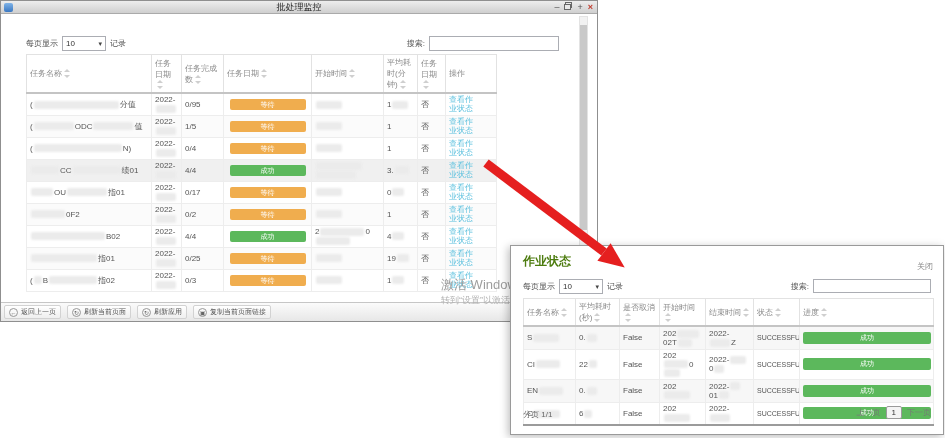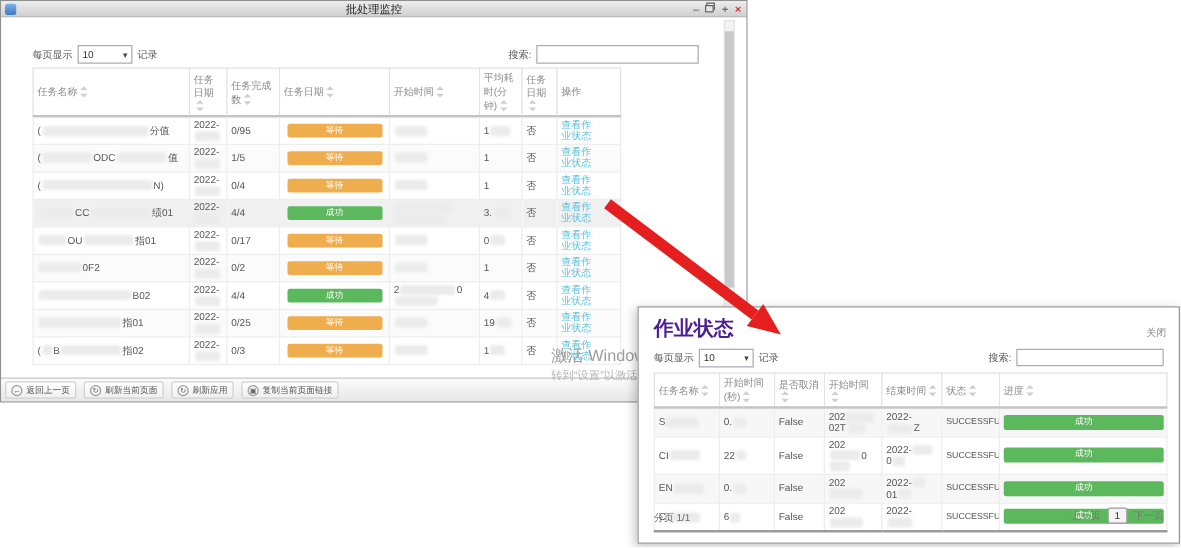--- a/index.html
+++ b/index.html
@@ -64,21 +64,21 @@
     background:linear-gradient(#fbfbfb,#e7e7e7); border-top:1px solid #c6c6c6;
     display:flex; align-items:center; gap:6px; padding:0 3px; }
   .tb-btn { display:inline-flex; align-items:center; gap:3px; border:1px solid #d2d2d2; border-radius:2px;
     background:linear-gradient(#fff,#efefef); padding:1px 4px; font-size:7px; color:#555; cursor:pointer; }
   .tb-ico { display:inline-block; width:9px; height:9px; border:1px solid #999; border-radius:50%;
     font-size:6px; line-height:8px; text-align:center; color:#666; }
 
   
   .popup { position:absolute; left:510px; top:245px; width:434px; height:190px; background:#fff;
     border:1px solid #9a9a9a; z-index:10; box-shadow:-2px 2px 8px rgba(0,0,0,0.25); }
-  .popup-title { position:absolute; left:12px; top:7px; font-size:16px; font-weight:bold; color:#4c1d95; }
+  .popup-title { position:absolute; left:12px; top:7px; font-size:12px; font-weight:bold; color:#4d7c0f; }
   .popup-close { position:absolute; right:10px; top:15px; font-size:8px; color:#888; cursor:pointer; }
   .popup .topbar2 { position:absolute; top:33px; left:12px; right:12px; height:15px; font-size:8px; color:#555; }
   .popup .searchbar input { width:118px; height:14px; }
   .pop-grid { position:absolute; left:12px; top:52px; width:410px; }
   .pop-grid th { height:26px; border:1px solid #e6e6e6; border-bottom:2px solid #7d7d7d; }
   .pop-grid td { height:23px; }
   .pop-grid tbody tr:nth-child(odd) td { background:#f7f7f7; }
   .pop-grid tbody tr:last-child td { border-bottom:2px solid #9b9b9b; }
   .pop-bar { width:128px; height:12px; border-radius:2px; background:#5cb85c; color:#fff; font-size:7px;
     line-height:12px; text-align:center; margin:0 auto; }
@@ -313,21 +313,21 @@
           <col style="width:44px">
           <col style="width:40px">
           <col style="width:46px">
         <col style="width:48px">
           <col style="width:46px">
           <col style="width:134px">
       </colgroup>
       <thead>
           <tr id="pop-thead-row">
             <th><span>任务名称</span><span class="sort"></span></th>
-            <th><span>开始时间(秒)</span><span class="sort"></span></th>
+            <th><span>平均耗时(秒)</span><span class="sort"></span></th>
             <th><span>是否取消</span><span class="sort"></span></th>
             <th><span>开始时间</span><span class="sort"></span></th>
             <th><span>结束时间</span><span class="sort"></span></th>
             <th><span>状态</span><span class="sort"></span></th>
             <th><span>进度</span><span class="sort"></span></th>
           </tr>
         </thead>
       <tbody id="pop-tbody">
           <tr>
             <td><span>S</span><span class="redact" style="width: 26px;"></span></td>

